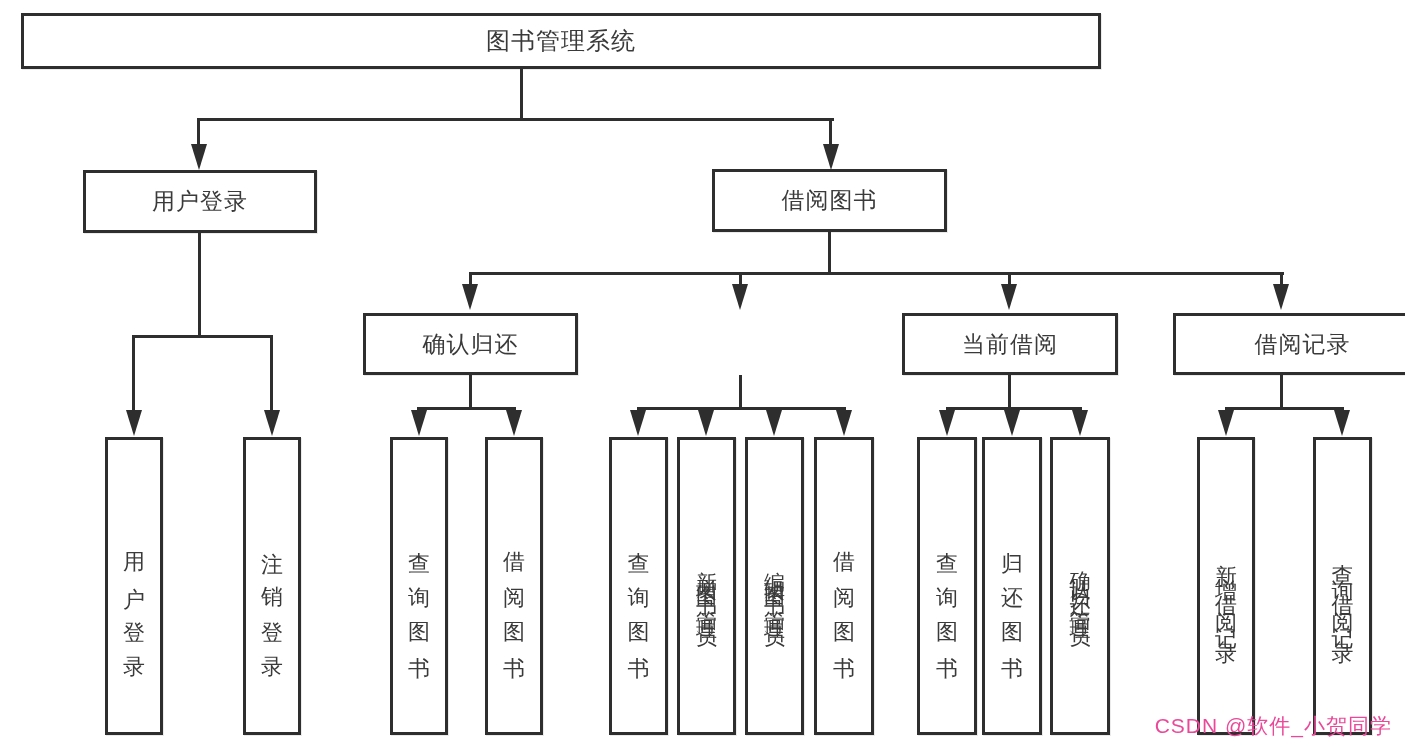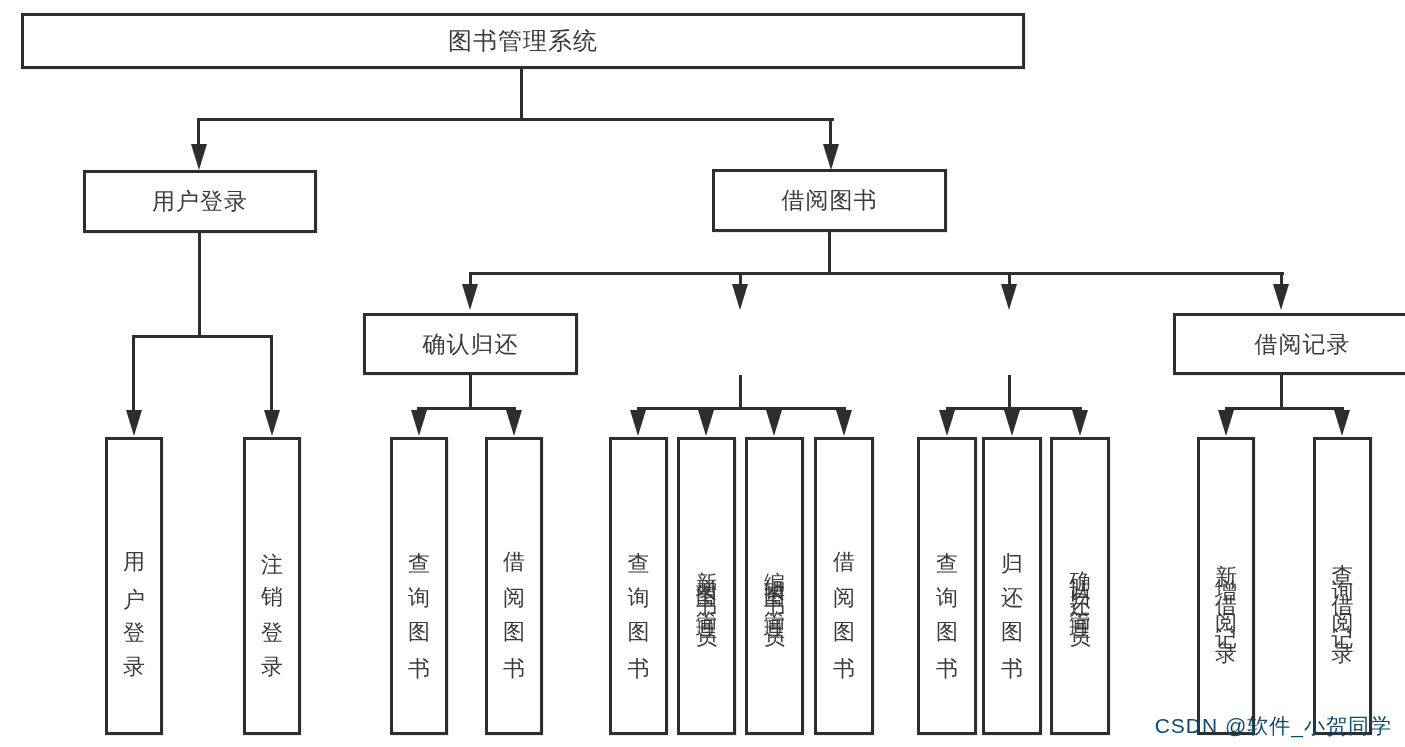--- a/index.html
+++ b/index.html
@@ -29,29 +29,29 @@
   
   .vl{position:absolute;width:3px;background:#2e2e2e;}
   .hl{position:absolute;height:3px;background:#2e2e2e;}
   .ar{
     position:absolute;width:0;height:0;
     border-left:8px solid transparent;border-right:8px solid transparent;
     border-top:26px solid #2e2e2e;
   }
   .watermark{
     position:absolute;right:13px;top:712px;
-    font-size:21px;letter-spacing:1px;color:#0c4a6e;white-space:nowrap;
+    font-size:21px;letter-spacing:1px;color:#ec4899;white-space:nowrap;
   }
 </style>
 </head>
 <body>
 
 <div class="stage">
 
-  <div class="box title" style="left:21px;top:13px;width:1004px;height:56px">图书管理系统</div>
+  <div class="box title" style="left:21px;top:13px;width:1080px;height:56px">图书管理系统</div>
 
   <div class="vl" style="left:520px;top:68px;height:53px"></div>
   <div class="hl" style="left:197px;top:118px;width:637px"></div>
   <div class="vl" style="left:197px;top:118px;height:28px"></div>
   <div class="ar" style="left:191px;top:144px"></div>
   <div class="vl" style="left:829px;top:118px;height:28px"></div>
   <div class="ar" style="left:823px;top:144px"></div>
 
   <div class="box" style="left:83px;top:170px;width:234px;height:63px">用户登录</div>
   <div class="box" style="left:712px;top:169px;width:235px;height:63px">借阅图书</div>
@@ -68,20 +68,21 @@
   <div class="vl" style="left:469px;top:272px;height:14px"></div>
   <div class="ar" style="left:462px;top:284px"></div>
   <div class="vl" style="left:739px;top:272px;height:14px"></div>
   <div class="ar" style="left:732px;top:284px"></div>
   <div class="vl" style="left:1008px;top:272px;height:14px"></div>
   <div class="ar" style="left:1001px;top:284px"></div>
   <div class="vl" style="left:1280px;top:272px;height:14px"></div>
   <div class="ar" style="left:1273px;top:284px"></div>
 
   <div class="box" style="left:363px;top:313px;width:215px;height:62px">确认归还</div>
+  <div class="box" style="left:902px;top:313px;width:216px;height:62px">当前借阅</div>
   <div class="box" style="left:1173px;top:313px;width:259px;height:62px">借阅记录</div>
 
   <div class="vl" style="left:469px;top:375px;height:35px"></div>
   <div class="hl" style="left:417px;top:407px;width:99px"></div>
   <div class="ar" style="left:411px;top:410px"></div>
   <div class="ar" style="left:506px;top:410px"></div>
 
   <div class="vl" style="left:739px;top:375px;height:35px"></div>
   <div class="hl" style="left:637px;top:407px;width:209px"></div>
   <div class="ar" style="left:630px;top:410px"></div>

